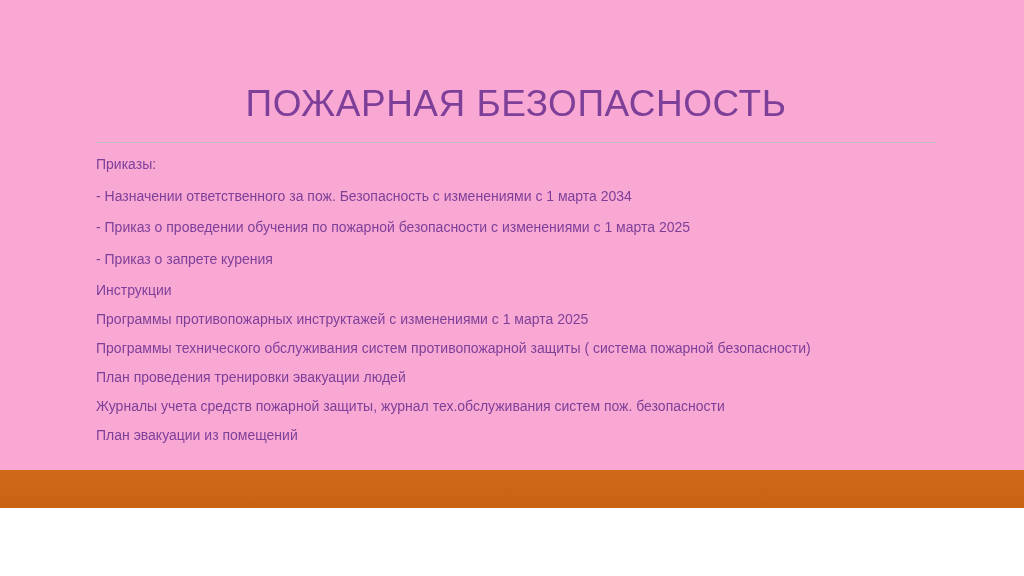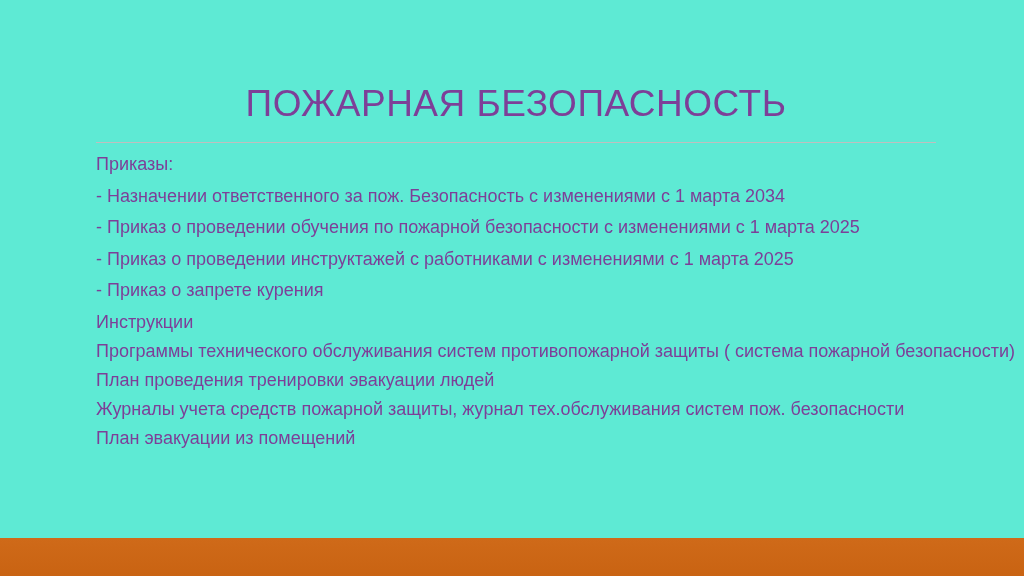--- a/index.html
+++ b/index.html
@@ -9,22 +9,22 @@
   body {
     width: 1024px;
     height: 576px;
     background: #ffffff;
     font-family: "Liberation Sans", sans-serif;
     overflow: hidden;
   }
   .slide {
     position: relative;
     width: 1024px;
-    height: 576px;
-    background: #5eead4;
+    height: 508px;
+    background: #f9a8d4;
     box-sizing: border-box;
   }
   .slide-title {
     position: absolute;
     left: 96px;
     top: 82px;
     width: 840px;
     text-align: center;
     font-size: 37px;
     line-height: 44px;
@@ -42,21 +42,21 @@
     background: #bfbfbf;
   }
   .body-block {
     position: absolute;
     left: 96px;
     top: 156px;
     width: 860px;
   }
   .body-line {
     color: #7d3f98;
-    font-size: 18px;
+    font-size: 14px;
     line-height: 16px;
     margin: 0 0 15.6px 0;
     white-space: nowrap;
   }
   .body-line.tight {
     margin-bottom: 13px;
     margin-top: 9px;
   }
   .bottom-bar {
     position: absolute;
@@ -81,23 +81,23 @@
 <div class="slide">
 
   <div class="slide-title">ПОЖАРНАЯ БЕЗОПАСНОСТЬ</div>
 
   <div class="title-rule"></div>
 
   <div class="body-block">
     <p class="body-line">Приказы:</p>
     <p class="body-line">- Назначении ответственного за пож. Безопасность с изменениями с 1 марта 2034</p>
     <p class="body-line">- Приказ о проведении обучения по пожарной безопасности с изменениями с 1 марта 2025</p>
-    <p class="body-line">- Приказ о проведении инструктажей с работниками с изменениями с 1 марта 2025</p>
     <p class="body-line">- Приказ о запрете курения</p>
     <p class="body-line tight">Инструкции</p>
+    <p class="body-line tight">Программы противопожарных инструктажей с изменениями с 1 марта 2025</p>
     <p class="body-line tight">Программы технического обслуживания систем противопожарной защиты ( система пожарной безопасности)</p>
     <p class="body-line tight">План проведения тренировки эвакуации людей</p>
     <p class="body-line tight">Журналы учета средств пожарной защиты, журнал тех.обслуживания систем пож. безопасности</p>
     <p class="body-line tight">План эвакуации из помещений</p>
   </div>
 
   <div class="bottom-bar">
     <div class="bottom-bar-inner"></div>
   </div>
 

